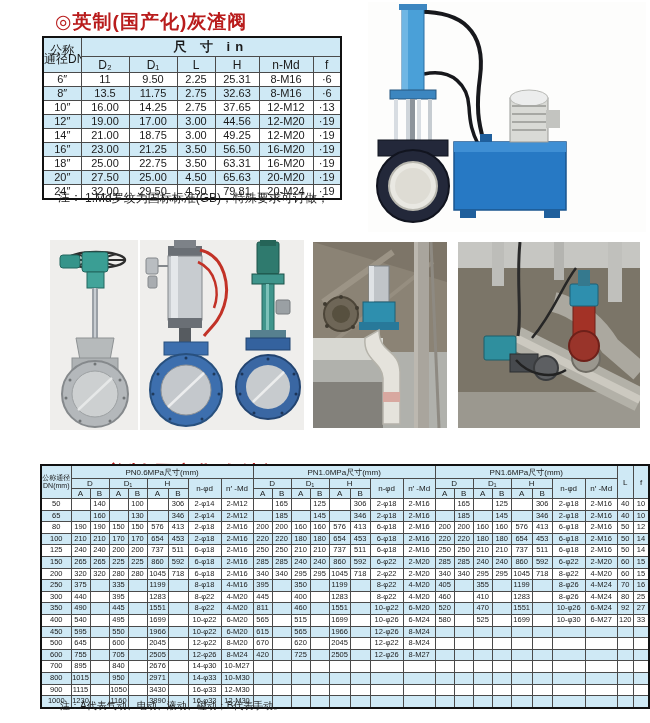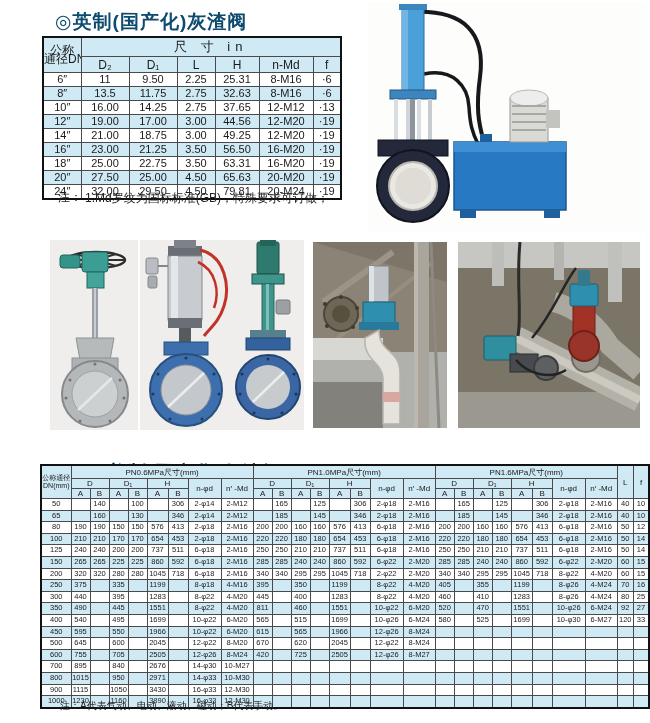--- a/index.html
+++ b/index.html
@@ -1,34 +1,34 @@
 <!DOCTYPE html>
 <html><head>
 <meta charset="utf-8">
 <style>
   html,body {margin:0; padding:0;}
   .page {
     position:relative; width:650px; height:723px; background:#ffffff; overflow:hidden;
     font-family:"Liberation Sans","DejaVu Sans",sans-serif; color:#1a1a1a;
   }
   .sec-title {
-    position:absolute; font-size:19px; font-weight:bold; color:#0c4a6e; letter-spacing:1px;
+    position:absolute; font-size:19px; font-weight:bold; color:#b91c1c; letter-spacing:1px;
   }
   #sec1-title {left:55px; top:9px;}
   #sec2-title {left:55px; top:460px;margin-left:35px;}
 
   table {border-collapse:collapse; table-layout:fixed; background:#fff; border:2px solid #111;}
   th,td {border:1px solid #4a4a4a; text-align:center; vertical-align:middle;
          overflow:hidden; white-space:nowrap; padding:0;}
   thead th {background:#cfe9f5; font-weight:normal;}
   tbody tr:nth-child(even) td {background:#cfe9f5;}
 
   #imperial-table {position:absolute; left:42px; top:36px; width:298px;}
   #imperial-table td {font-size:11px; height:13px; line-height:13px;}
-  #imperial-table .unit-h {font-size:13px; letter-spacing:5px; height:15px;}
+  #imperial-table .unit-h {font-size:13px; letter-spacing:5px; height:15px;font-weight:bold;}
   #imperial-table .col-h {font-size:12px; height:15px;}
   #imperial-table .corner {font-size:12px; line-height:9px;}
 
   #american-table {position:absolute; left:40px; top:464px; width:608px;}
   #american-table th {font-size:8px; line-height:9px;}
   #american-table .sec-h {height:12px;}
   #american-table .corner {font-size:7px; line-height:8px;}
   #american-table td {font-size:7.5px; height:10.6px; line-height:10.5px;}
 
   .notes {position:absolute; left:58px; top:189px; font-size:12px; color:#222; display:flex;}

